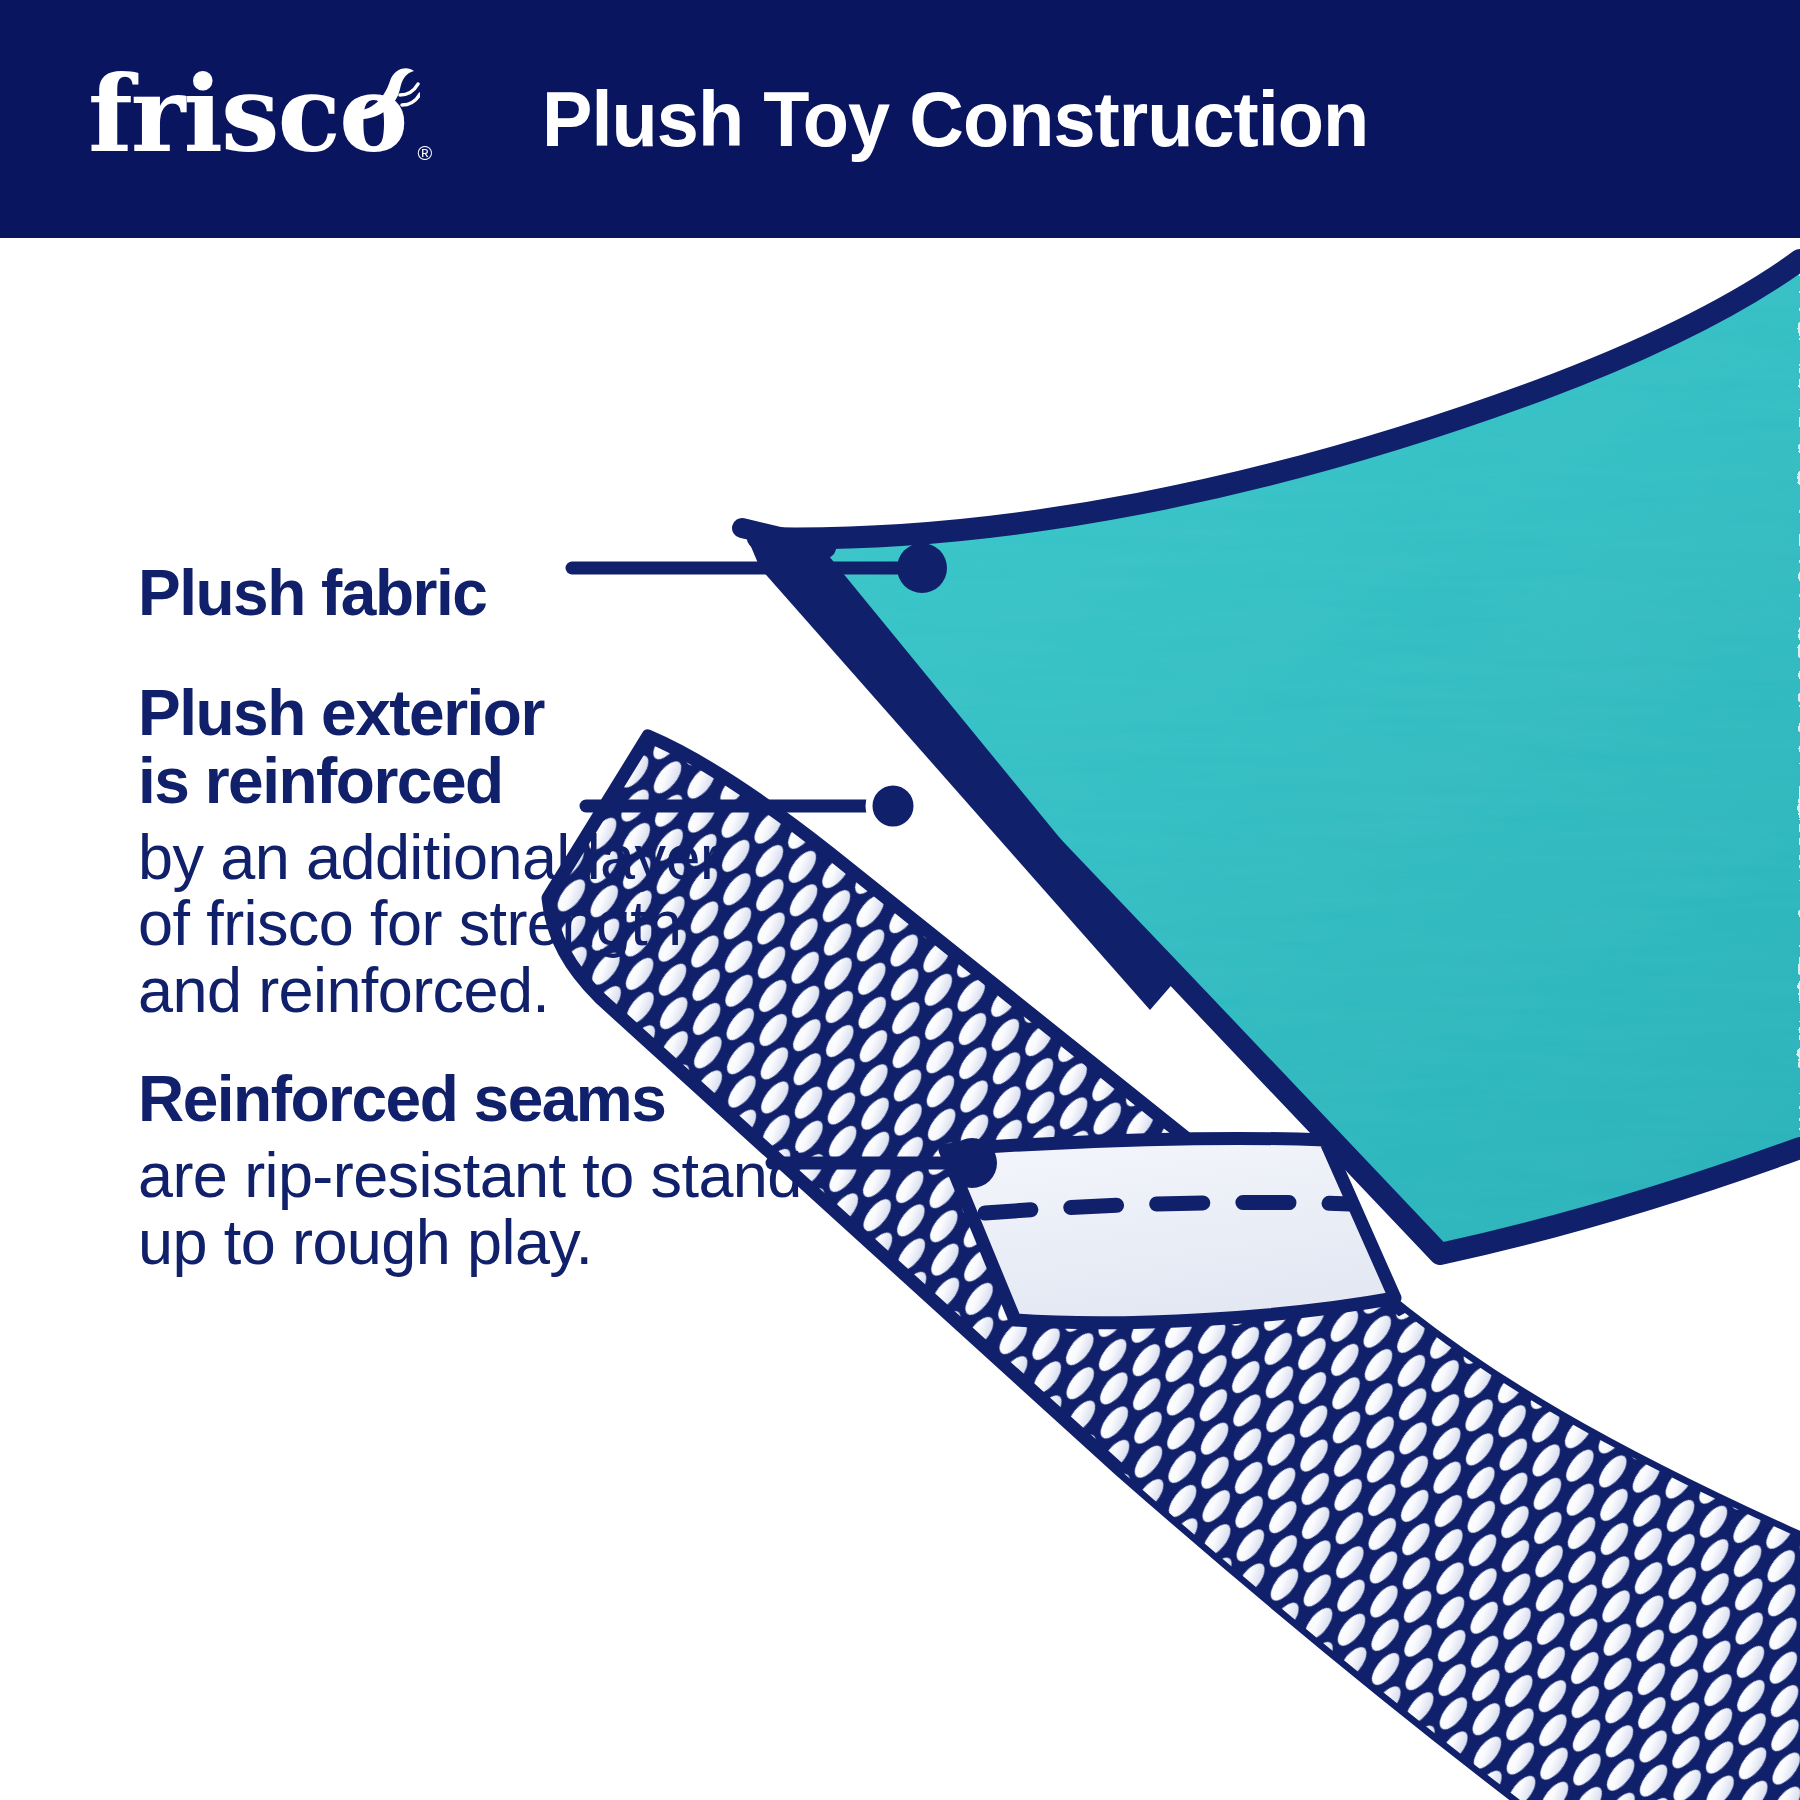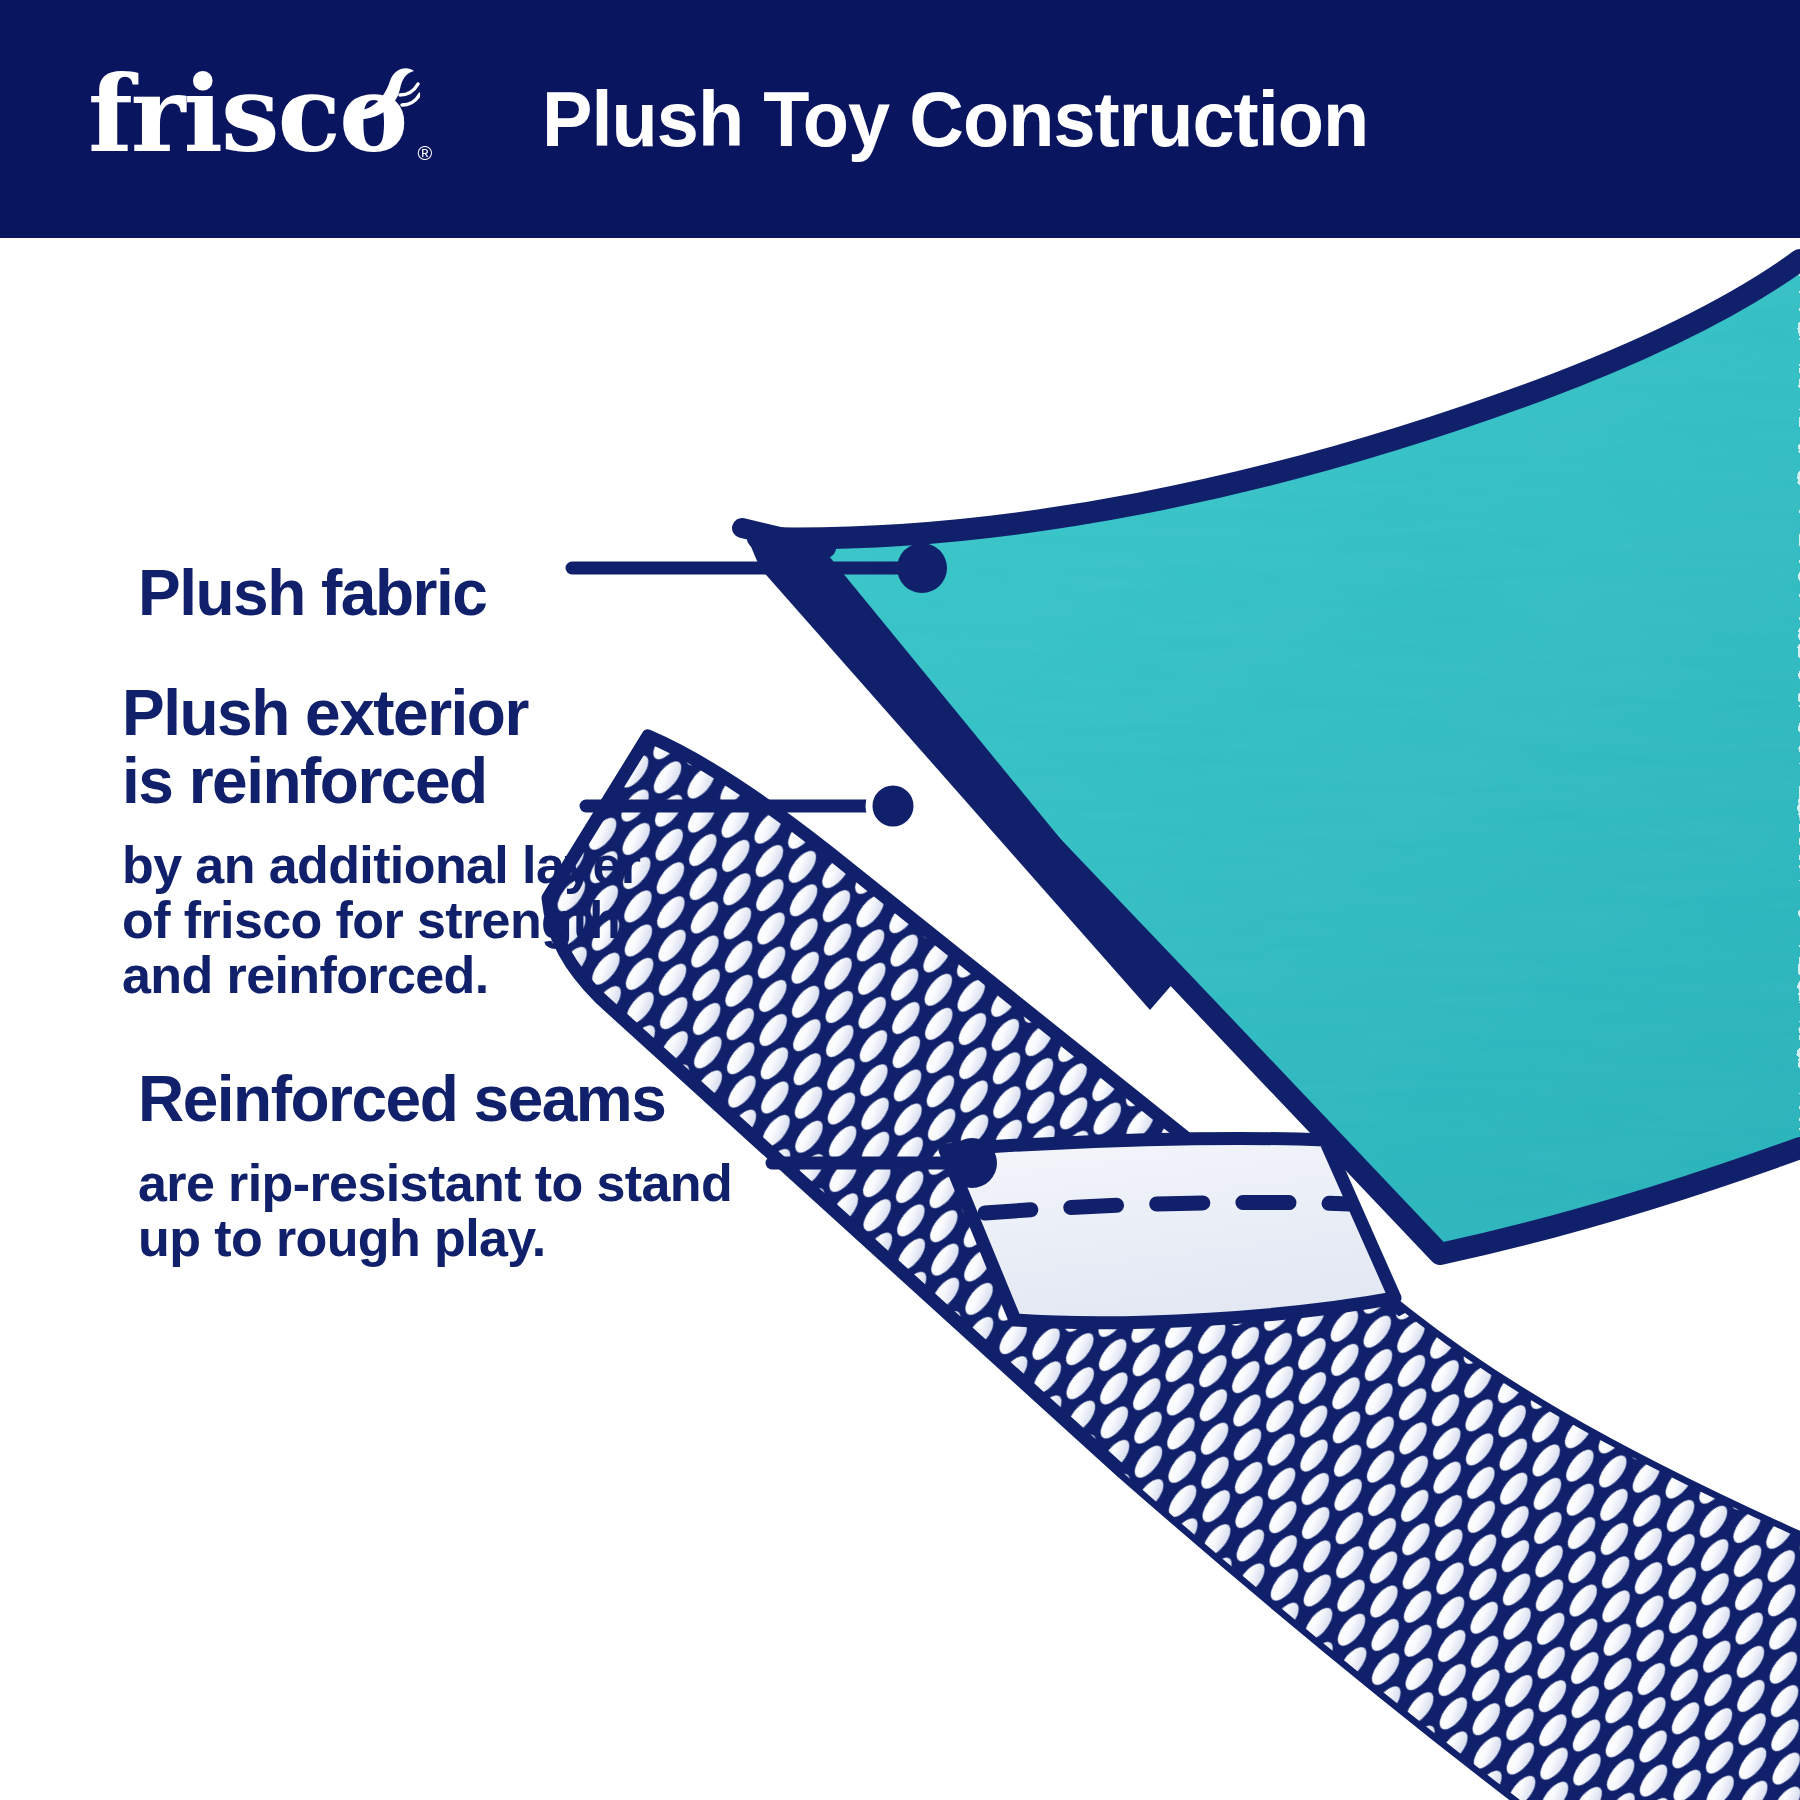--- a/index.html
+++ b/index.html
@@ -87,30 +87,30 @@
     color: #10206B;
     line-height: 1.06;
   }
   .callout .headline {
     font-size: 64px;
     font-weight: 700;
     letter-spacing: -1.5px;
     white-space: nowrap;
   }
   .callout .body {
-    font-size: 52px;
-    font-weight: 700;
+    font-size: 63px;
+    font-weight: 400;
     letter-spacing: -0.6px;
-    margin-top: 22px;
+    margin-top: 8px;
     white-space: nowrap;
   }
   .callout .body .line { display: block; }
 
   #callout-plush-fabric { left: 138px; top: 560px; }
-  #callout-plush-exterior { left: 122px; top: 680px; }
+  #callout-plush-exterior { left: 138px; top: 680px; }
   #callout-reinforced-seams { left: 138px; top: 1066px; }
 </style>
 </head>
 <body>
 
 <div id="page">
 
   <div id="header">
     <div id="brand-logo">
       <span>frisco</span>

